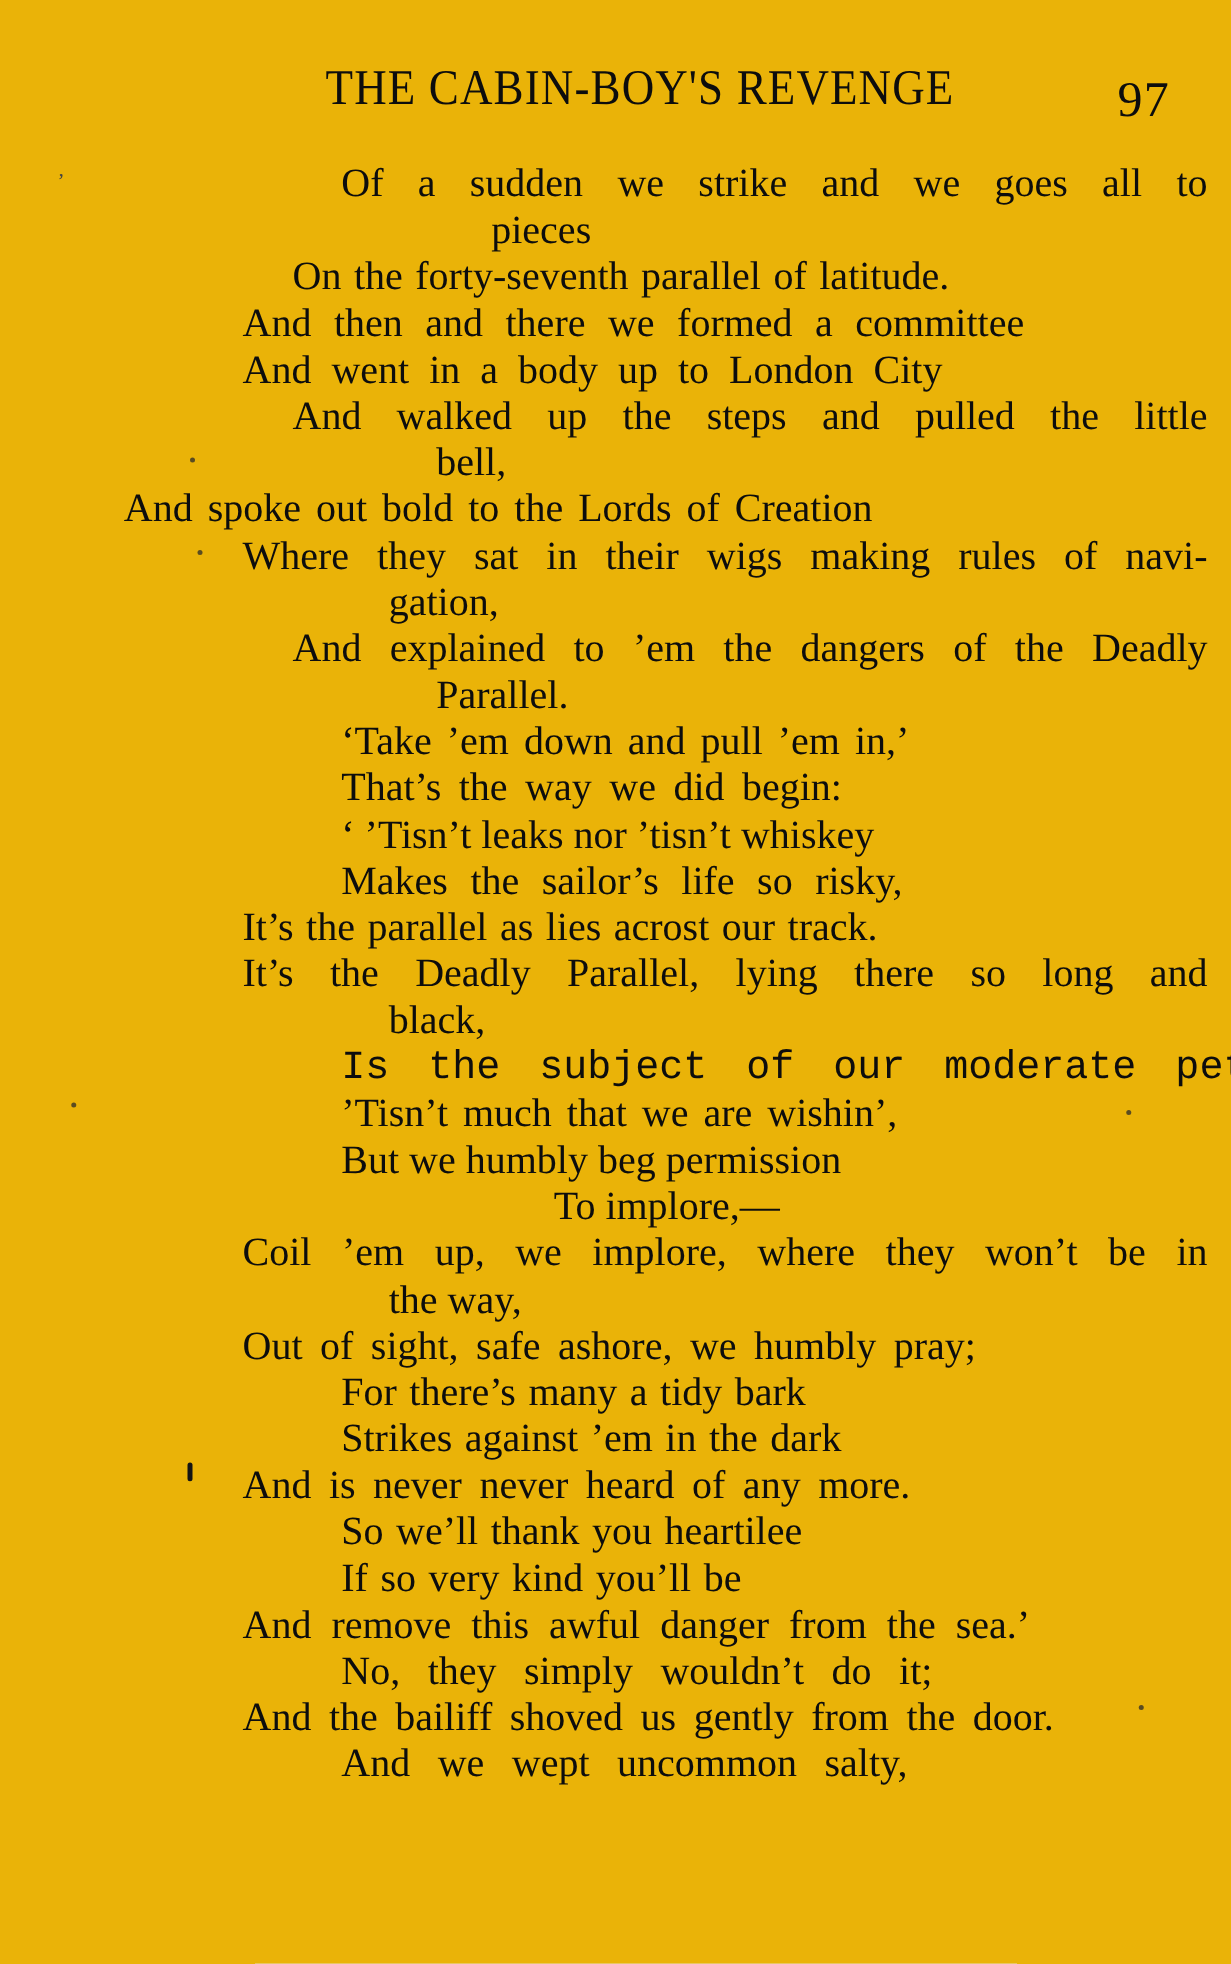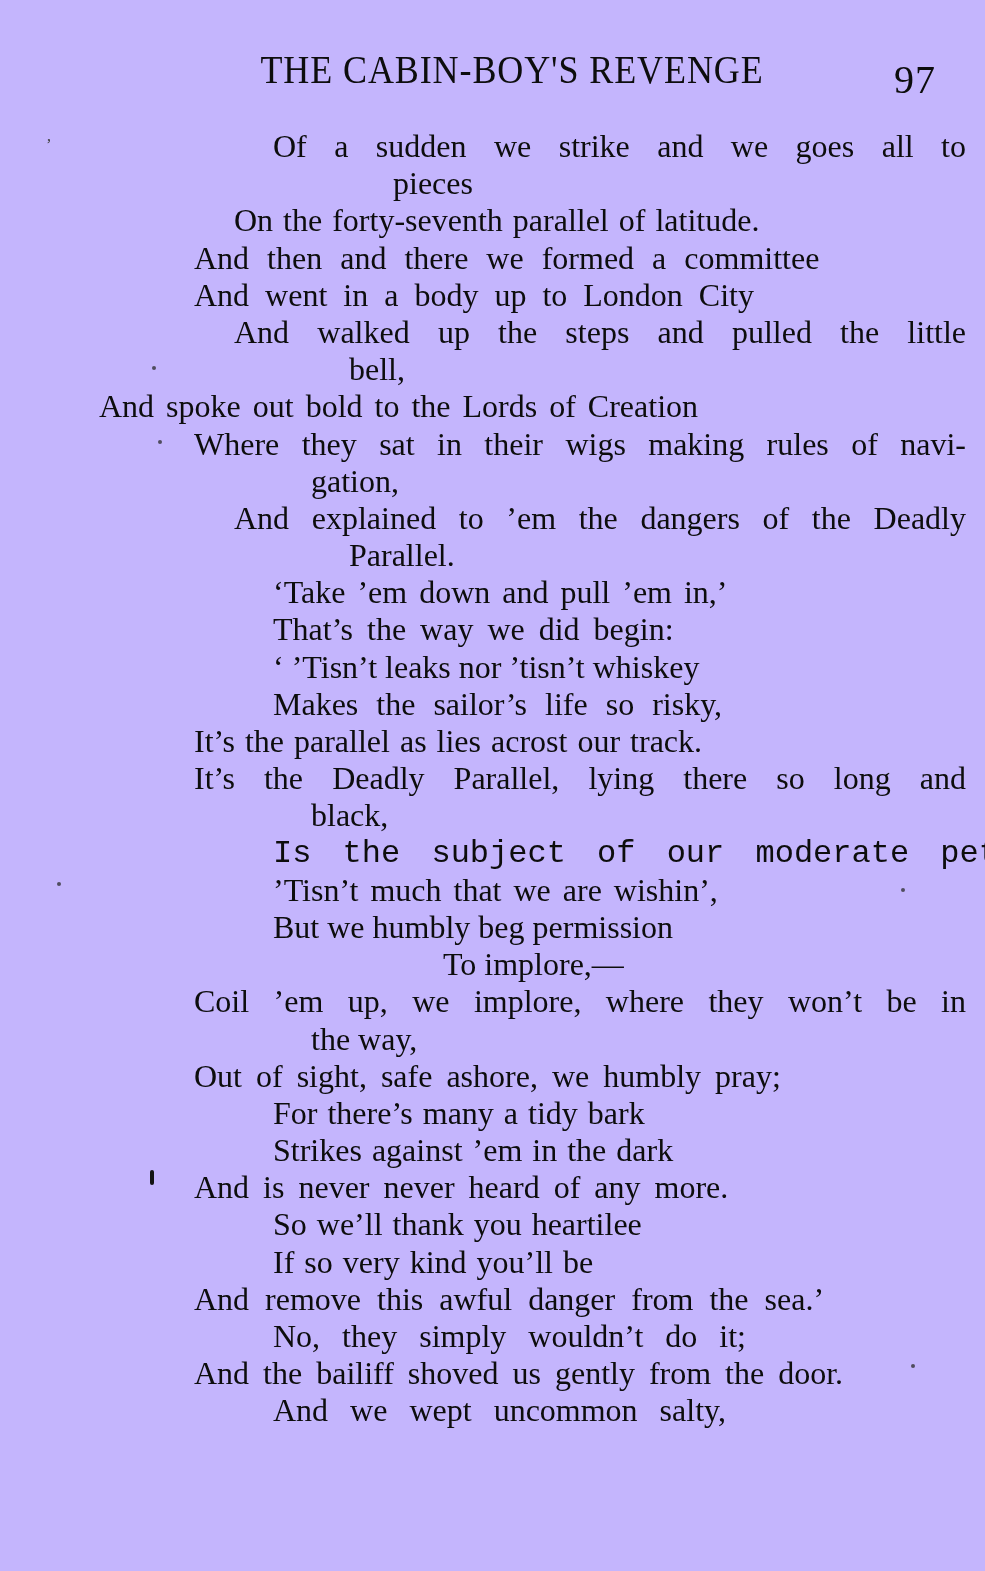--- a/index.html
+++ b/index.html
@@ -1,19 +1,19 @@
 <!DOCTYPE html>
 <html><head>
 <meta charset="utf-8">
 <style>
   html,body{margin:0;padding:0;background:#e8e8e8;}
   .page{
     position:relative;
     width:985px;height:1571px;
-    background:#c4b5fd;
+    background:#eab308;
     font-family:"Liberation Serif", serif;
     color:#0d0d0d;
     overflow:hidden;
     margin:0 auto;
   }
   
   .running-head{
     position:absolute;
     top:46px;left:512px;
     transform:translateX(-50%) scaleX(.9);

